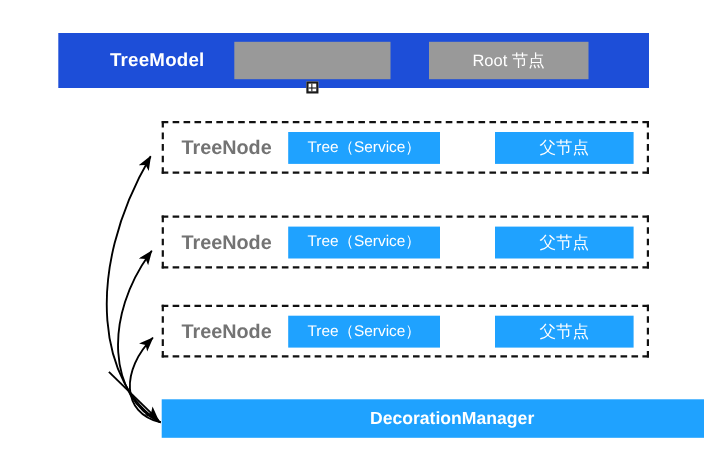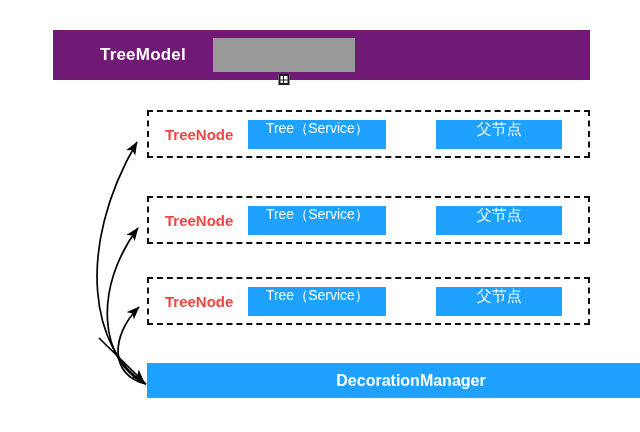--- a/index.html
+++ b/index.html
@@ -19,21 +19,21 @@
     height: 432px;
   }
 
   
   .top-bar {
     position: absolute;
     left: 53px;
     top: 30px;
     width: 537px;
     height: 50px;
-    background: #701a75;
+    background: #1d4ed8;
     display: flex;
     align-items: center;
   }
   .top-bar-title {
     color: #ffffff;
     font-size: 17px;
     font-weight: bold;
     margin-left: 47px;
     letter-spacing: 0.2px;
     white-space: nowrap;
@@ -103,30 +103,31 @@
     border: 2px dashed #111111;
     box-sizing: border-box;
     display: flex;
     align-items: center;
   }
   .node-row-1 { top: 110px; }
   .node-row-2 { top: 196px; }
   .node-row-3 { top: 277px; }
 
   .node-label {
-    color: #ef4444;
-    font-size: 15px;
+    color: #737373;
+    font-size: 18px;
     font-weight: bold;
     margin-left: 16px;
     white-space: nowrap;
   }
   .blue-chip {
     background: #1fa2ff;
     color: #ffffff;
     display: flex;
+    align-items: center;
     justify-content: center;
     white-space: nowrap;
     font-size: 14px;
   }
   .chip-service {
     width: 138px;
     height: 29px;
     margin-left: 15px;
   }
   .chip-parent {
@@ -170,20 +171,23 @@
 
 <div id="diagram">
 
   <div class="top-bar">
     <span class="top-bar-title">TreeModel</span>
 
     <div class="gray-chip chip-state">
       <span class="handle-icon"></span>
     </div>
 
+    <div class="gray-chip chip-root">
+      <span>Root 节点</span>
+    </div>
   </div>
 
   <div class="node-row node-row-1">
     <span class="node-label">TreeNode</span>
     <div class="blue-chip chip-service">
       <span>Tree（Service）</span>
     </div>
     <div class="blue-chip chip-parent">
       <span>父节点</span>
     </div>

